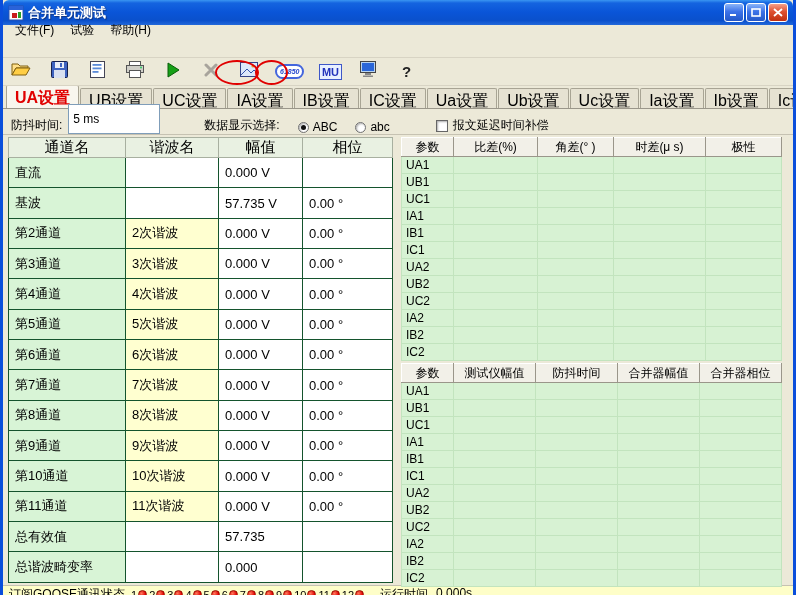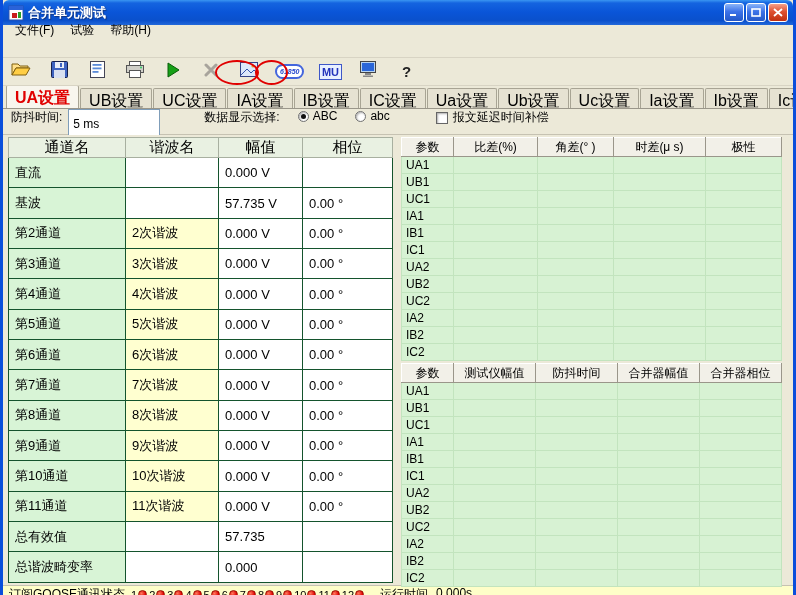--- a/index.html
+++ b/index.html
@@ -38,21 +38,21 @@
   .re2{ left:252px; top:2px; width:33px; height:25px; }
 
   
   .tabbar{ height:23px; display:flex; align-items:flex-end; padding-left:3px;
     background:#ECE9D8; border-bottom:1px solid #9A968A; }
   .tab{ font-size:16px; padding:2px 8px 3px; height:20px; margin-right:1px; background:#E6E2D2;
     border:1px solid #A8A494; border-bottom:none; border-radius:2px 2px 0 0; white-space:nowrap; }
   .tab.active{ background:#F8F6EE; color:#E00000; font-weight:bold; height:23px; }
 
   
-  .settings{ height:26px; display:flex; align-items:flex-start; padding:0 8px; font-size:12px;
+  .settings{ height:26px; display:flex; align-items:flex-end; padding:0 8px; font-size:12px;
     background:#ECE9D8; border-bottom:1px solid #C6C2B2; }
   .lbl{ white-space:nowrap; }
   .sunken-input{ width:92px; height:30px; border:1px solid #7F9DB9; background:#FFF;
     font-size:12px; padding:0 4px; margin:0 44px 0 6px; font-family:inherit; }
   .radio-wrap,.check-wrap{ display:flex; align-items:center; margin-left:18px; }
   .radio{ width:11px; height:11px; border-radius:50%; background:#FFF; border:1px solid #707070;
     box-shadow:inset 1px 1px 2px #B0B0B0; display:inline-block; position:relative; margin-right:4px; }
   .radio.checked::after{ content:""; position:absolute; left:2px; top:2px; width:5px; height:5px;
     border-radius:50%; background:#111; }
   .checkbox{ width:12px; height:12px; background:#FFF; border:1px solid #666;

